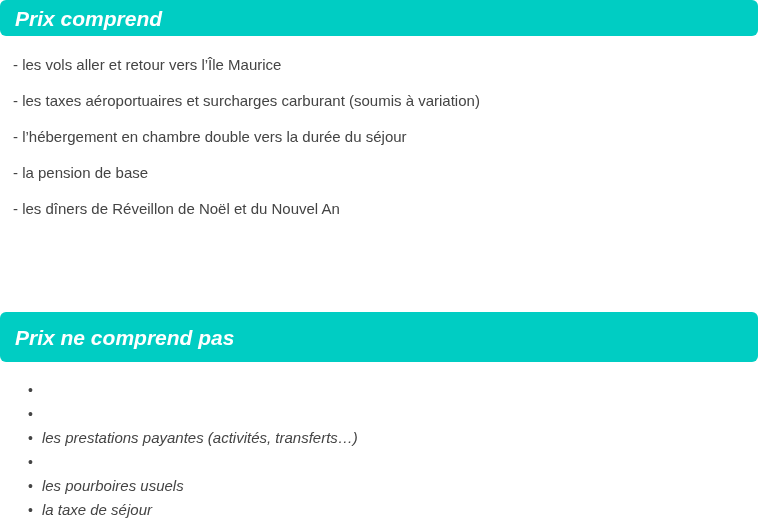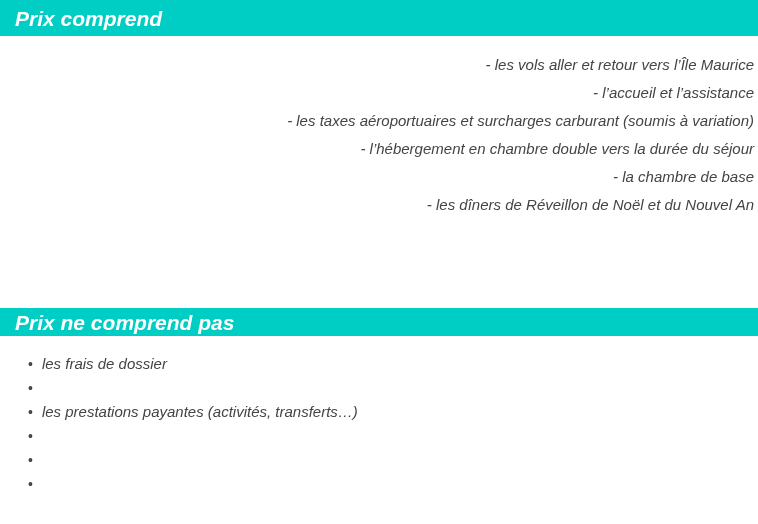--- a/index.html
+++ b/index.html
@@ -12,43 +12,42 @@
     font-family: "Liberation Sans", sans-serif;
   }
   .section-bar {
     height: 36px;
     width: 100%;
     background: #00CDC3;
     display: flex;
     align-items: center;
     box-sizing: border-box;
     padding-left: 15px;
+    border-radius: 6px;
   }
   .section-bar h2 {
     margin: 0;
     color: #ffffff;
     font-style: italic;
     font-weight: bold;
     font-size: 21px;
     line-height: 1;
   }
   .bar-2 {
     margin-top: 91px;
-    height: 28px;
+    height: 50px;
   }
   .dash-list {
     margin: 17px 0 0 1px;
   }
   .dash-list p {
-    margin: 4px;
-    font-style: italic;
+    margin: 12px;
     font-size: 15px;
     line-height: 24px;
     color: #444444;
-    text-align: right;
   }
   .bullet-list {
     list-style: none;
     margin: 16px 0 0 0;
     padding: 0 0 0 28px;
   }
   .bullet-list li {
     display: flex;
     align-items: baseline;
     font-style: italic;
@@ -67,47 +66,47 @@
 <body>
 
 <div class="page">
 
   <header class="section-bar">
     <h2>Prix comprend</h2>
   </header>
 
   <div class="dash-list">
     <p>- les vols aller et retour vers l’Île Maurice</p>
-    <p>- l’accueil et l’assistance</p>
     <p>- les taxes aéroportuaires et surcharges carburant (soumis à variation)</p>
     <p>- l’hébergement en chambre double vers la durée du séjour</p>
-    <p>- la chambre de base</p>
+    <p>- la pension de base</p>
     <p>- les dîners de Réveillon de Noël et du Nouvel An</p>
   </div>
 
   <header class="section-bar bar-2">
     <h2>Prix ne comprend pas</h2>
   </header>
 
   <ul class="bullet-list">
     <li>
       <span class="dot">•</span>
-      <span>les frais de dossier</span>
     </li>
     <li>
       <span class="dot">•</span>
     </li>
     <li>
       <span class="dot">•</span>
       <span>les prestations payantes (activités, transferts…)</span>
     </li>
     <li>
       <span class="dot">•</span>
     </li>
     <li>
       <span class="dot">•</span>
+      <span>les pourboires usuels</span>
     </li>
     <li>
       <span class="dot">•</span>
+      <span>la taxe de séjour</span>
     </li>
   </ul>
 
 </div>
 
 </body></html>

